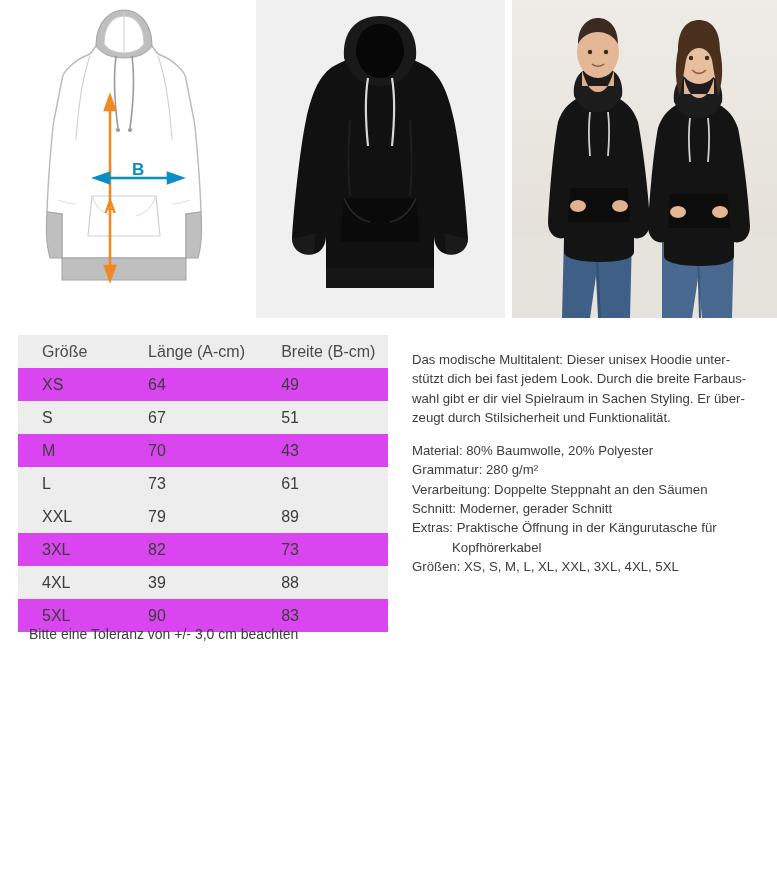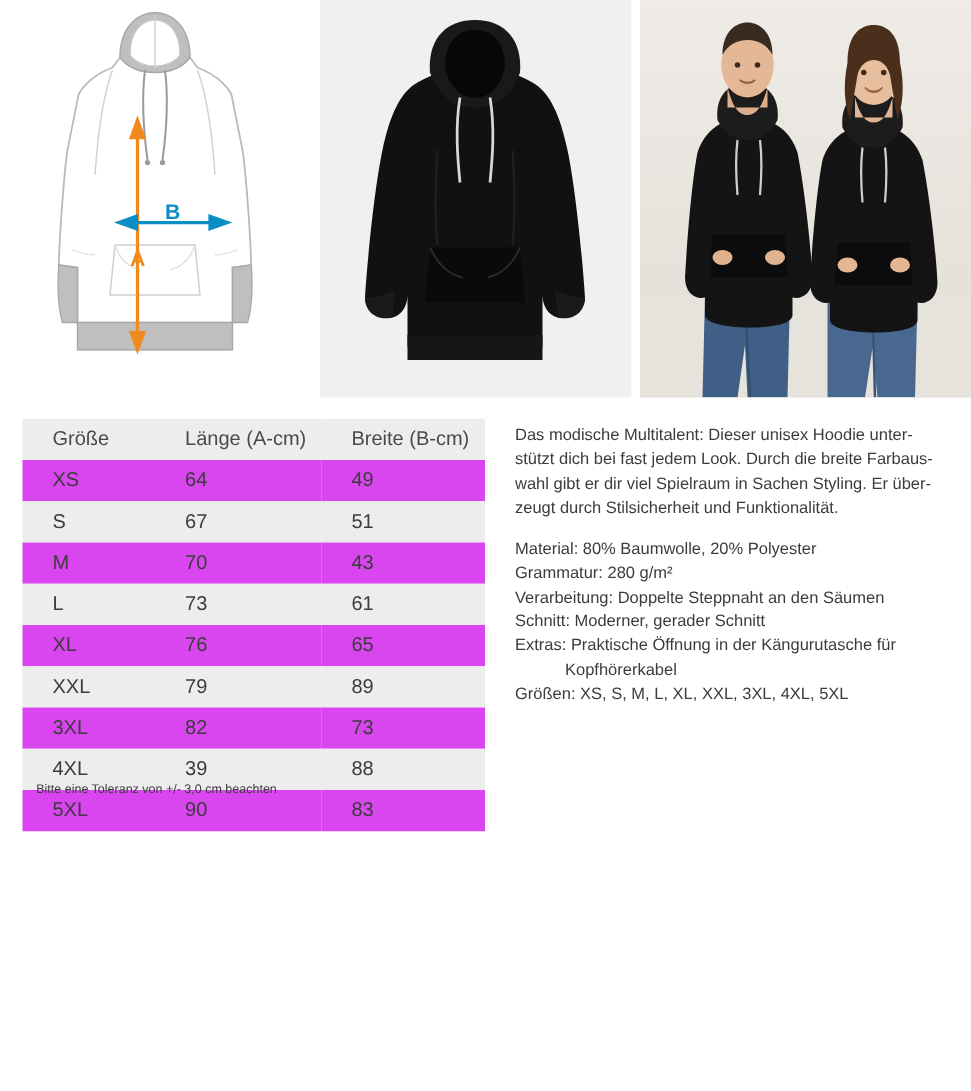--- a/index.html
+++ b/index.html
@@ -61,36 +61,36 @@
   .size-table th:nth-child(2), .size-table td:nth-child(2) { width: 137px; }
   .size-table th:nth-child(3), .size-table td:nth-child(3) { width: 135px; }
   .row-shade  { background: #ededed; }
   .row-plain  { background: #d946ef; }
   .head-row   { background: #ededed; }
 
   
   .desc {
     position: absolute;
     left: 412px;
-    top: 338px;
+    top: 350px;
     width: 352px;
     font-size: 13.2px;
     line-height: 19.3px;
     color: #3c3c3c;
   }
   .desc p { margin: 0; }
   .desc .para-gap { height: 14px; }
   .desc .indent { padding-left: 40px; }
 
   
   .tolerance {
     position: absolute;
     left: 29px;
     top: 626px;
-    font-size: 10px;
+    font-size: 14px;
     color: #3c3c3c;
   }
 </style>
 </head>
 <body>
 
 <div class="page">
 
   <div class="images-row">
 
@@ -264,25 +264,20 @@
       </tr>
       <tr class="row-plain">
         <td>M</td>
         <td>70</td>
         <td>43</td>
       </tr>
       <tr class="row-shade">
         <td>L</td>
         <td>73</td>
         <td>61</td>
-      </tr>
-      <tr class="row-plain">
-        <td>XL</td>
-        <td>76</td>
-        <td>65</td>
       </tr>
       <tr class="row-shade">
         <td>XXL</td>
         <td>79</td>
         <td>89</td>
       </tr>
       <tr class="row-plain">
         <td>3XL</td>
         <td>82</td>
         <td>73</td>

